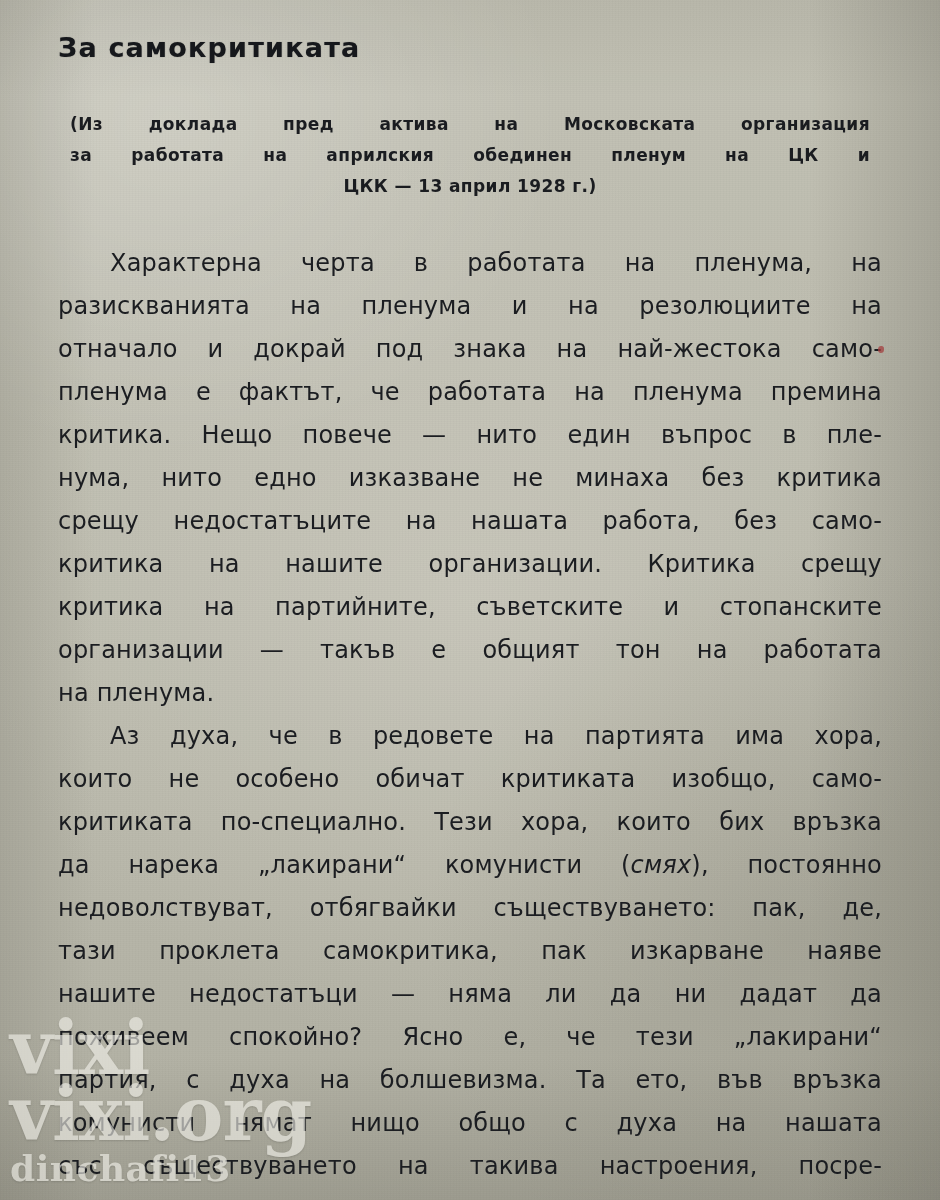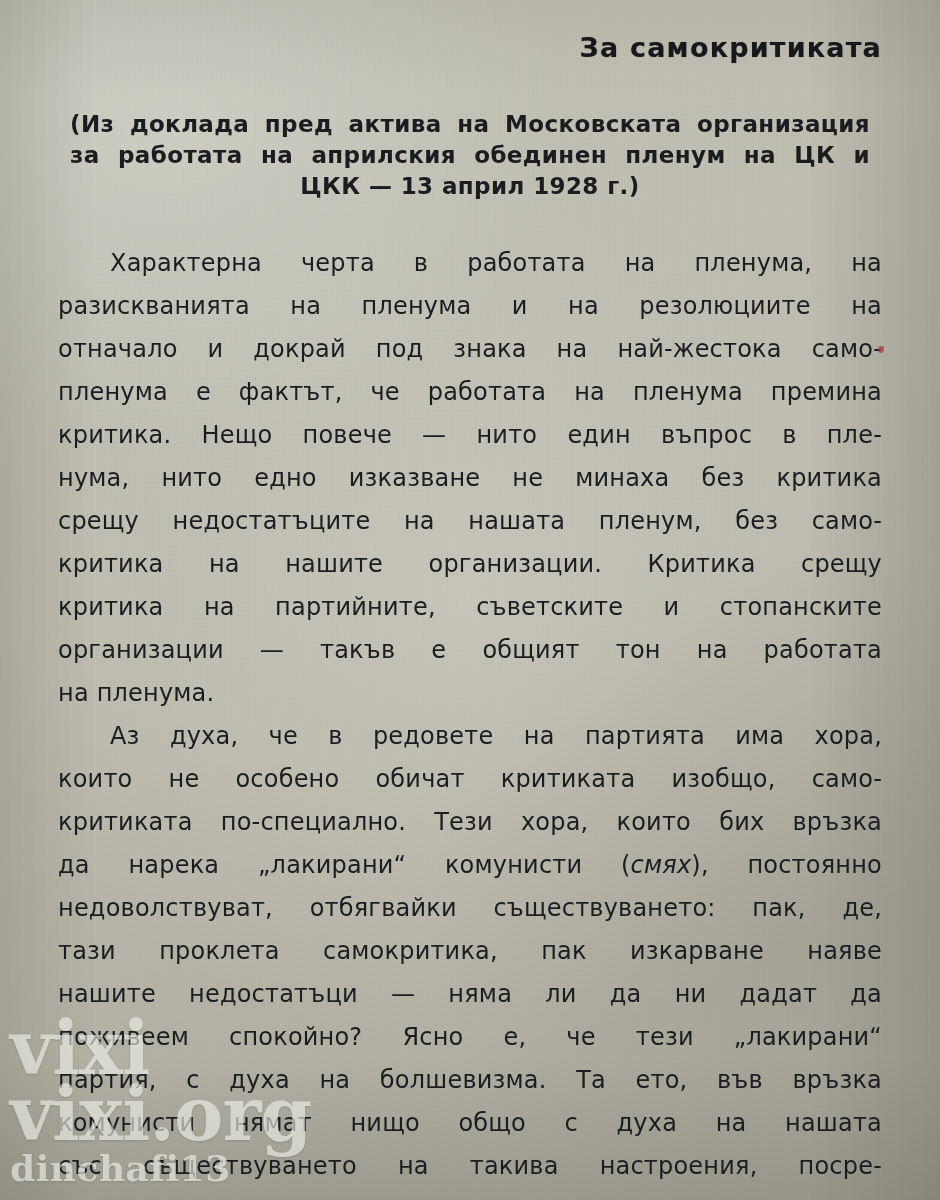--- a/index.html
+++ b/index.html
@@ -48,36 +48,36 @@
       linear-gradient(to bottom, rgba(90,88,78,0.10) 0%, rgba(0,0,0,0) 8%, rgba(0,0,0,0) 88%, rgba(80,78,68,0.20) 100%);
   }
 
   .content {
     position: relative;
     z-index: 2;
     padding: 22px 58px 0 58px;
   }
 
   .doc-title {
-    text-align: right;
+    text-align: left;
     font-family: "DejaVu Sans", sans-serif;
     font-weight: bold;
     font-size: 27px;
     letter-spacing: 1.2px;
     color: #16181c;
     margin: 10px 0 0 0;
     text-shadow: 0 0 1px rgba(20,20,20,0.35);
   }
 
   .source-note {
     margin: 46px 0 0 0;
     text-align: center;
     font-family: "DejaVu Sans", sans-serif;
     font-weight: bold;
-    font-size: 23px;
+    font-size: 17px;
     line-height: 31px;
     letter-spacing: 0.4px;
     color: #1a1c20;
     padding: 0 12px;
   }
   .source-note .ln {
     display: block;
     white-space: nowrap;
   }
   .source-note .ln.just {
@@ -171,21 +171,21 @@
 
     <div class="body-text">
 
       <p class="para">
         <span class="ln indent">Характерна черта в работата на пленума, на</span>
         <span class="ln">разискванията на пленума и на резолюциите на</span>
         <span class="ln">отначало и докрай под знака на най-жестока само-</span>
         <span class="ln">пленума е фактът, че работата на пленума премина</span>
         <span class="ln">критика. Нещо повече — нито един въпрос в пле-</span>
         <span class="ln">нума, нито едно изказване не минаха без критика</span>
-        <span class="ln">срещу недостатъците на нашата пленум, без само-</span>
+        <span class="ln">срещу недостатъците на нашата работа, без само-</span>
         <span class="ln">критика на нашите организации. Критика срещу</span>
         <span class="ln">критика на партийните, съветските и стопанските</span>
         <span class="ln">организации — такъв е общият тон на работата</span>
         <span class="ln last">на пленума.</span>
       </p>
 
       <p class="para">
         <span class="ln indent">Аз духа, че в редовете на партията има хора,</span>
         <span class="ln">които не особено обичат критиката изобщо, само-</span>
         <span class="ln">критиката по-специално. Тези хора, които бих връзка</span>

